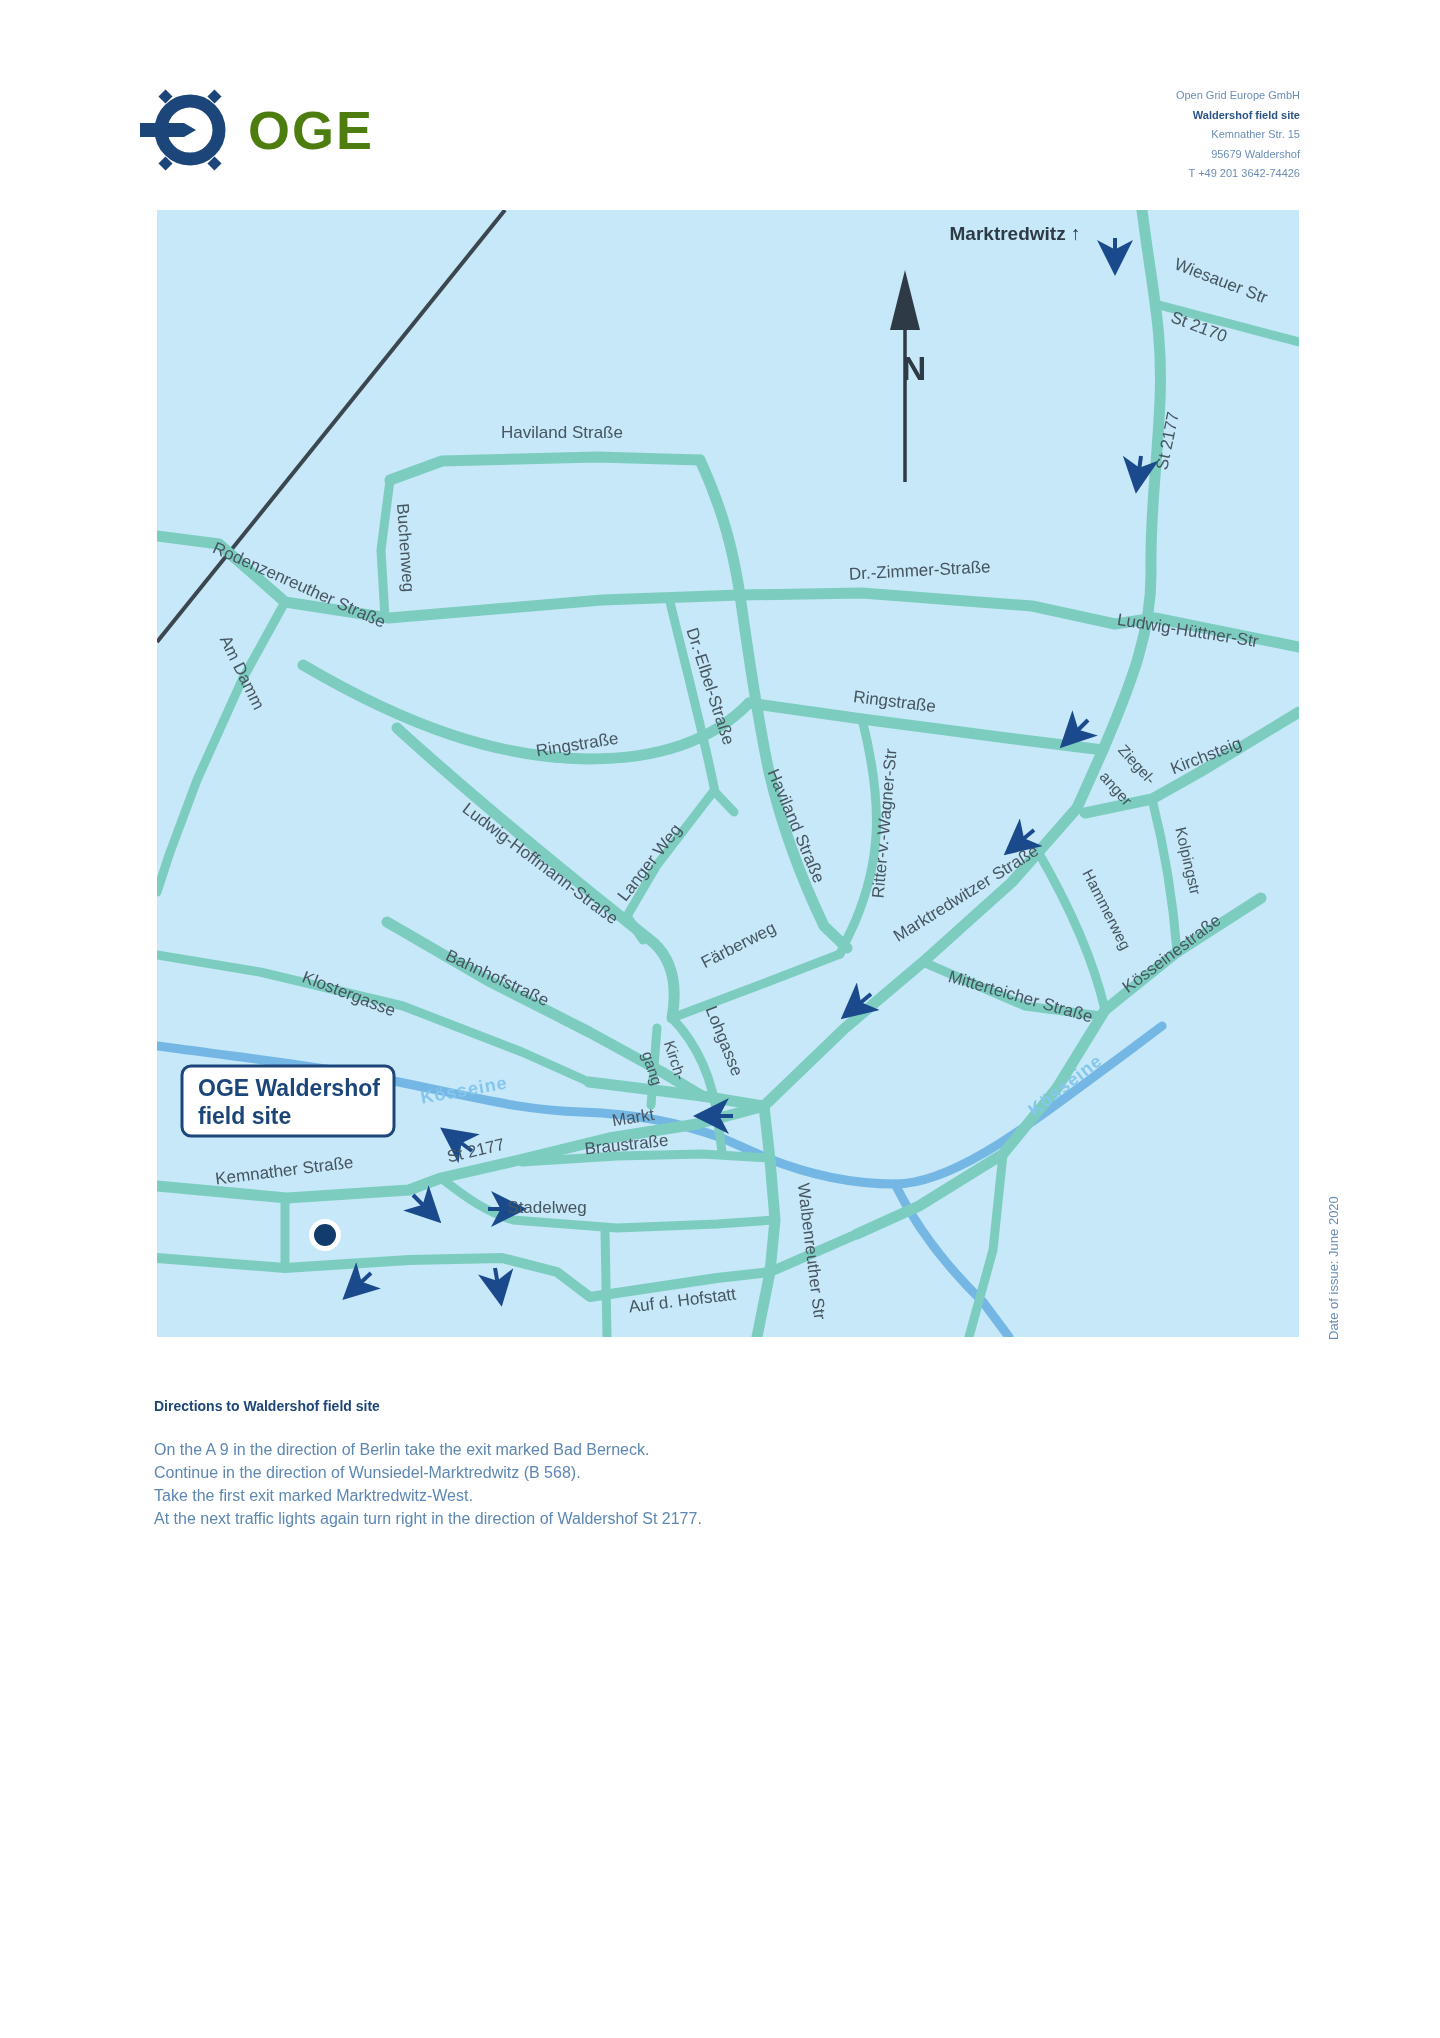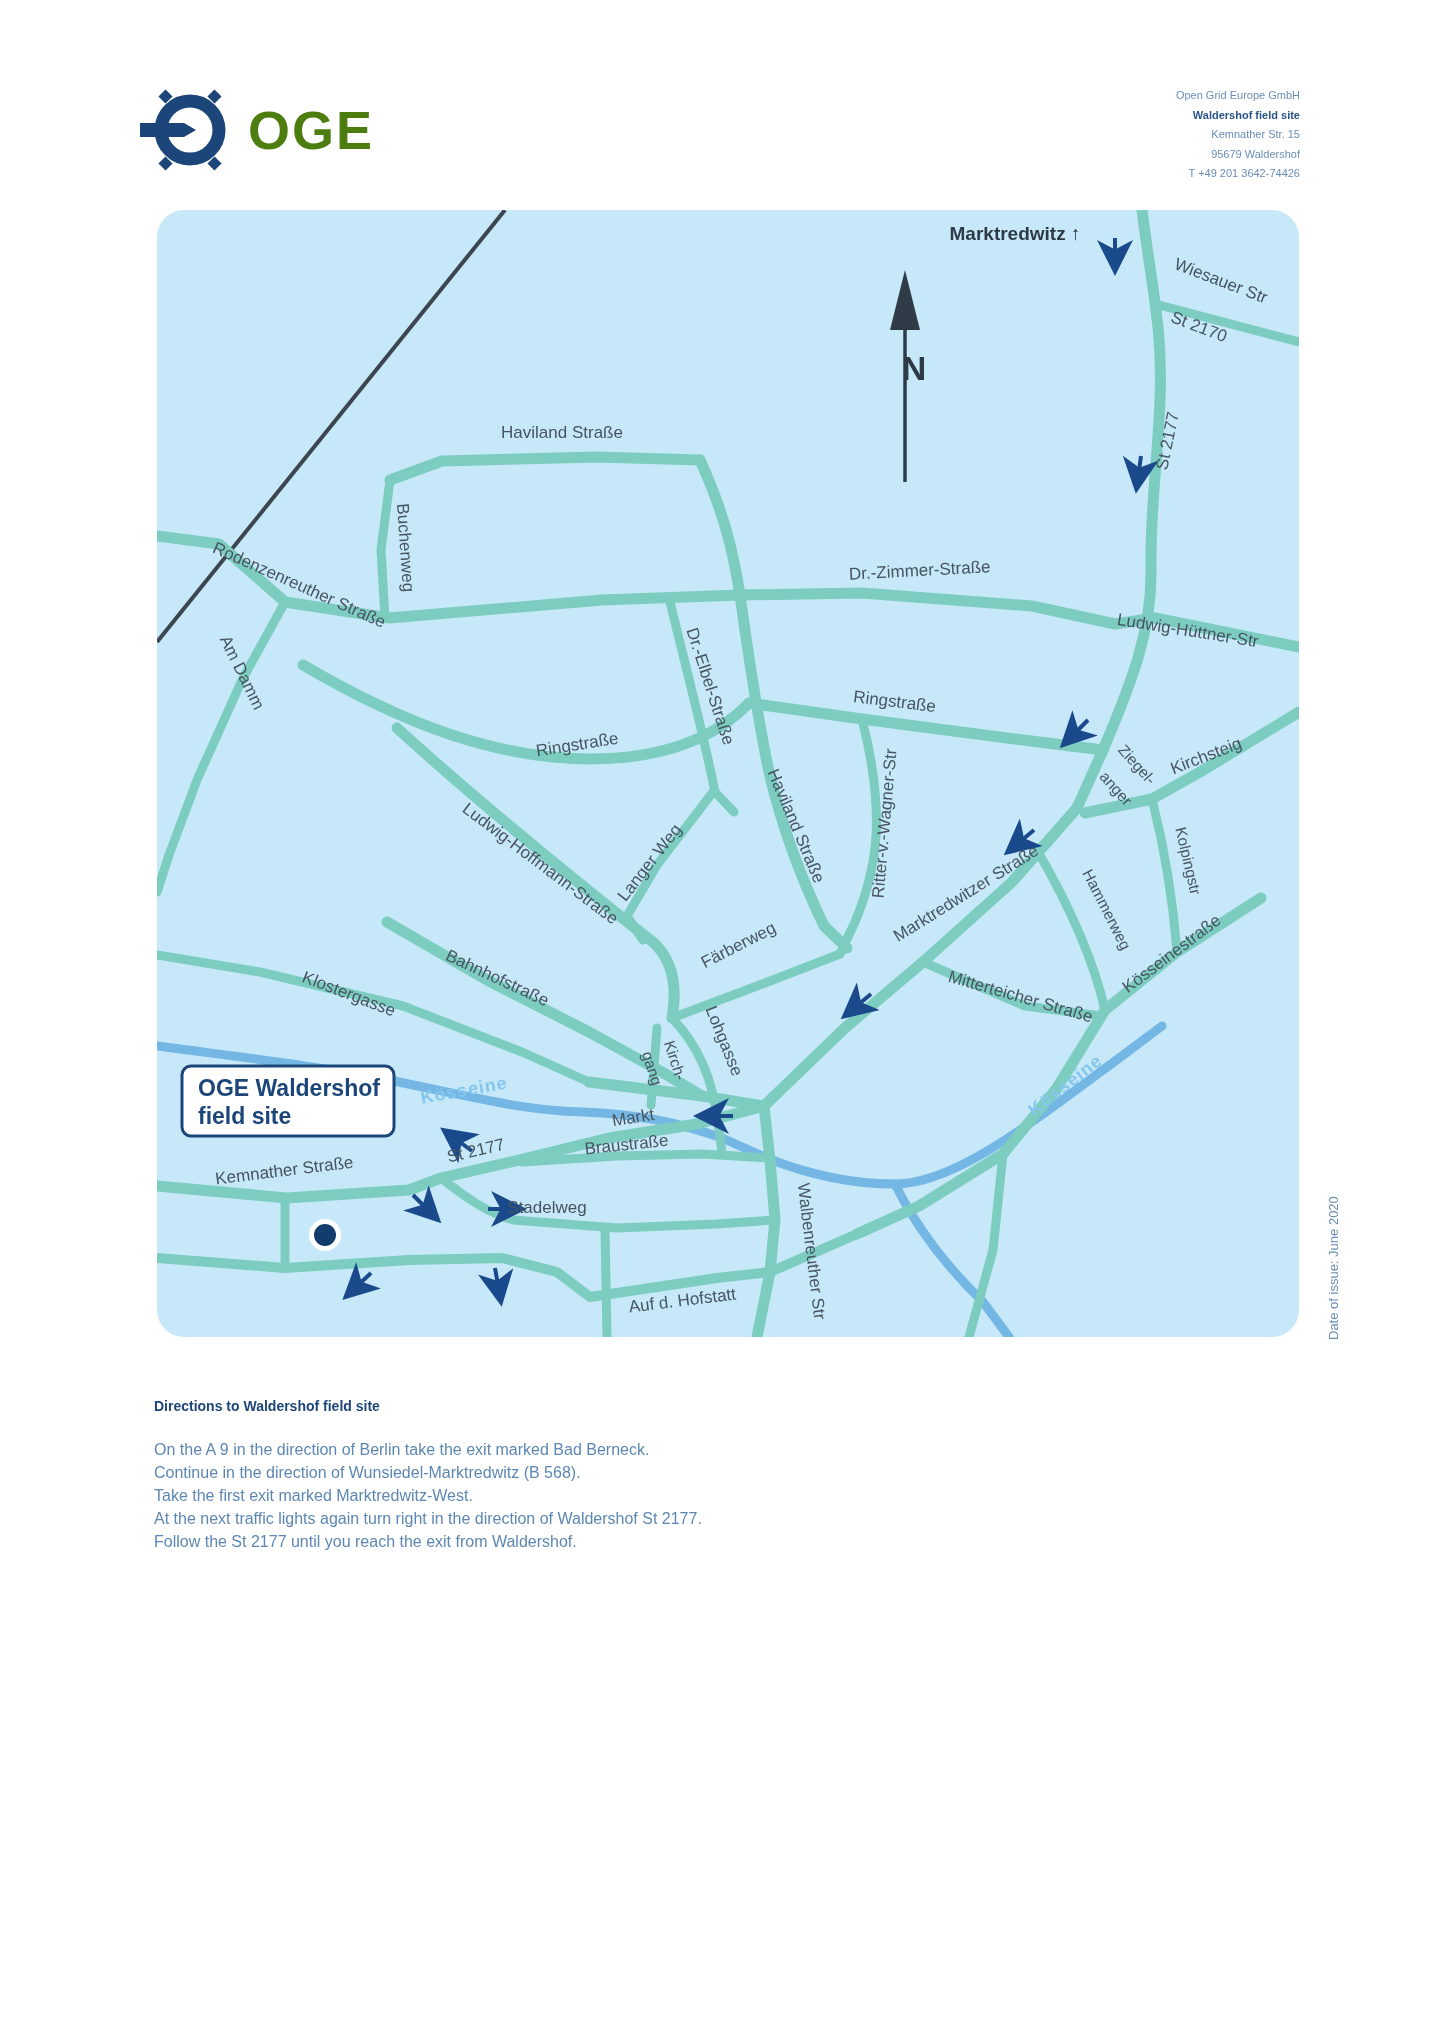--- a/index.html
+++ b/index.html
@@ -7,21 +7,21 @@
        font-family:"Liberation Sans", sans-serif;overflow:hidden;}
   .abs{position:absolute;}
 
   
   .logo-wrap{left:138px;top:82px;display:flex;align-items:center;gap:14px;}
   .logo-text{font-size:54px;font-weight:800;color:#4d7c0f;letter-spacing:2px;line-height:1;}
   .addr{right:140px;top:86px;text-align:right;font-size:11px;line-height:19.5px;color:#6b8db6;}
   .addr .bold{font-weight:700;color:#2a5488;}
 
   
-  .map{left:157px;top:210px;width:1142px;height:1127px;background:#c6e8f8;overflow:hidden;border-radius:27px;}
+  .map{left:157px;top:210px;width:1142px;height:1127px;background:#c6e8f8;overflow:hidden;}
   .map svg{display:block;}
   .lbl{fill:#475560;font-size:17px;font-family:"Liberation Sans",sans-serif;text-anchor:middle;}
   .lbl.small{font-size:15.5px;}
   .lbl.water{fill:#85c6ee;font-weight:700;font-size:18px;letter-spacing:1px;}
   .lbl.dest{fill:#2e3b46;font-weight:700;font-size:19px;}
   .lbl.north{fill:#2e3b46;font-weight:700;font-size:34px;}
   .site-box-text{fill:#1c4679;font-weight:700;font-size:23px;font-family:"Liberation Sans",sans-serif;}
 
   
   .date-vert{left:1326px;top:1340px;transform:rotate(-90deg);transform-origin:0 0;
@@ -190,15 +190,14 @@
 
 <div class="abs date-vert">Date of issue: June 2020</div>
 
 <div class="abs dir">
   <div class="dir-title">Directions to Waldershof field site</div>
   <div id="dir-body">
       <div class="dir-line">On the A 9 in the direction of Berlin take the exit marked Bad Berneck.</div>
       <div class="dir-line">Continue in the direction of Wunsiedel-Marktredwitz (B 568).</div>
       <div class="dir-line">Take the first exit marked Marktredwitz-West.</div>
       <div class="dir-line">At the next traffic lights again turn right in the direction of Waldershof St 2177.</div>
-      <div class="dir-line">Follow the St 2177 until you reach the exit from Waldershof.</div>
     </div>
 </div>
 
 </body></html>

